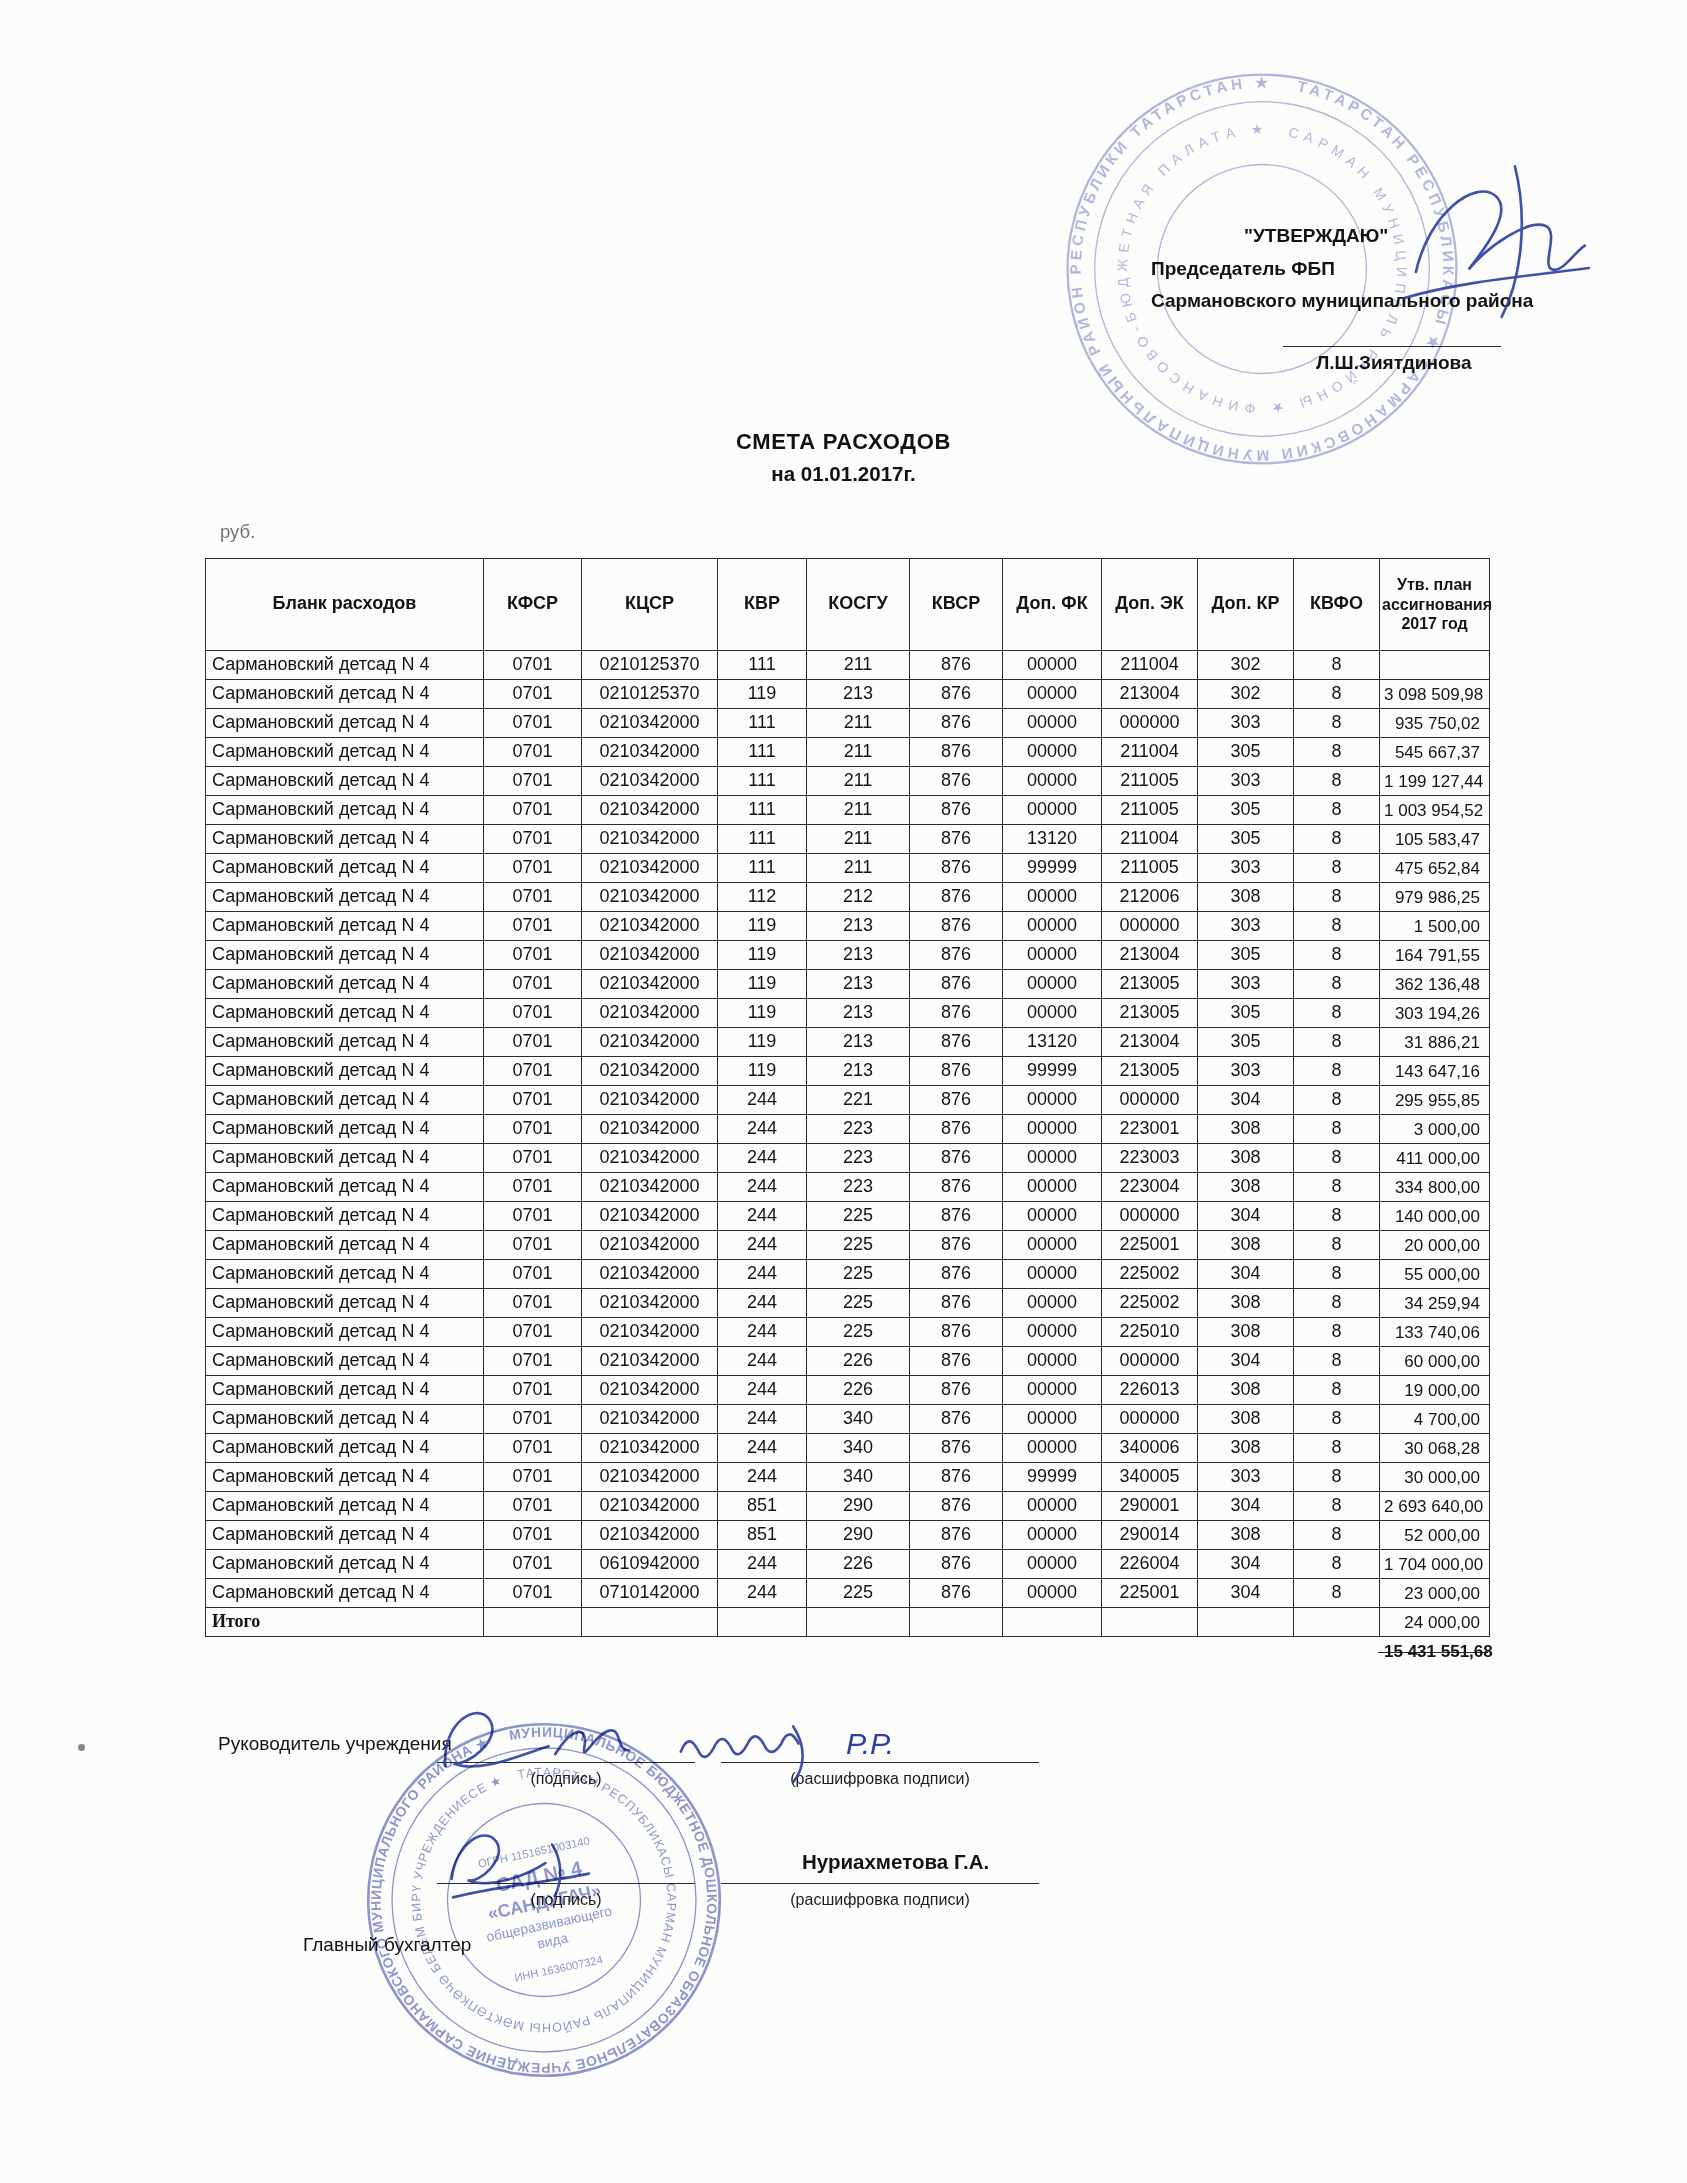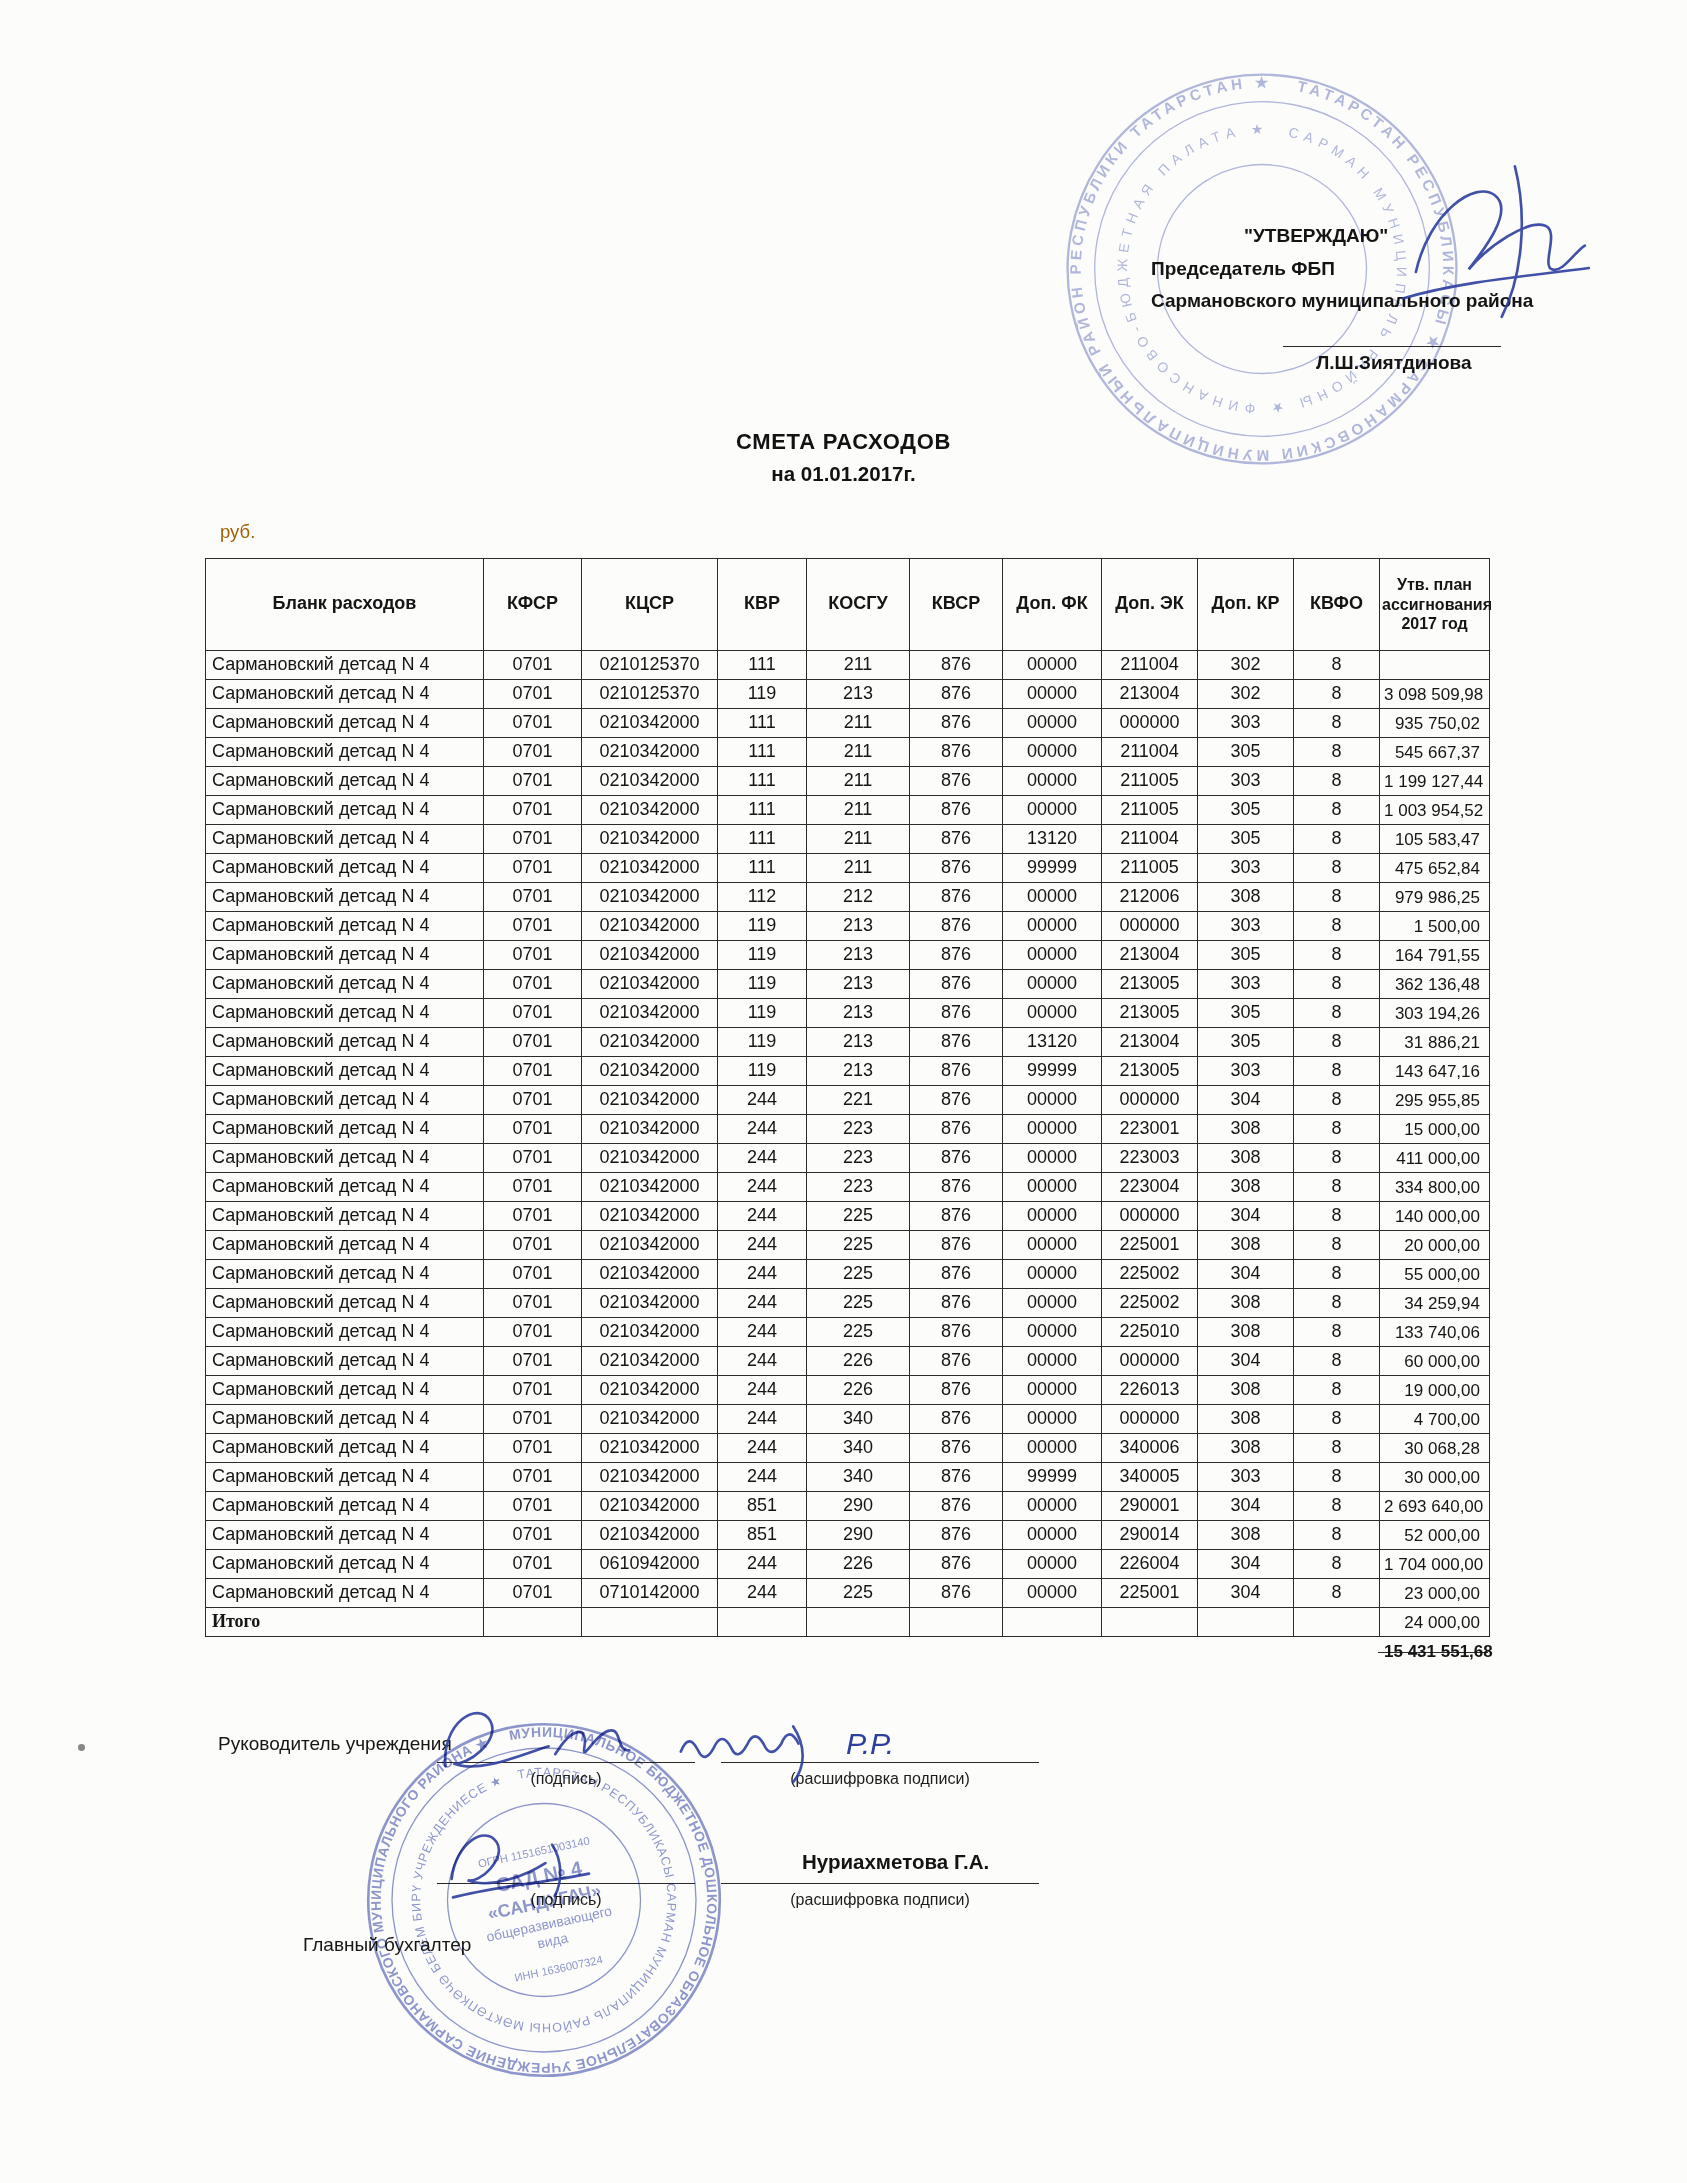--- a/index.html
+++ b/index.html
@@ -21,21 +21,21 @@
     display:block; width:218px; margin:28px 0 0 132px;
     border-bottom:1.3px solid #2a2a2a; height:1.3px;
   }
   .approval .appr-name { padding-left:165px; font-weight:bold; }
 
   
   .doc-title { position:absolute; left:0; top:429px; width:1687px; text-align:center; color:#121212; }
   .doc-title .t1 { font-size:22px; font-weight:bold; letter-spacing:0.7px; }
   .doc-title .t2 { font-size:20.5px; font-weight:bold; margin-top:6.6px; }
 
-  .rub-label { position:absolute; left:220px; top:521px; font-size:18.5px; color:#a16207; }
+  .rub-label { position:absolute; left:220px; top:521px; font-size:18.5px; color:#737373; }
 
   
   .expense-table {
     position:absolute; left:205px; top:558px; width:1283px;
     border-collapse:collapse; table-layout:fixed;
   }
   .expense-table th, .expense-table td {
     border:1.3px solid #2b2b2b; font-size:18px; color:#151515;
     padding:0.7px 4px; overflow:visible;
   }
@@ -370,21 +370,21 @@
           <td class="c0">Сармановский детсад N 4</td>
           <td class="c1">0701</td>
           <td class="c2">0210342000</td>
           <td class="c3">244</td>
           <td class="c4">221</td>
           <td class="c5">876</td>
           <td class="c6">00000</td>
           <td class="c7">000000</td>
           <td class="c8">304</td>
           <td class="c9">8</td>
-          <td class="c10"><span class="amt">15 000,00</span></td>
+          <td class="c10"><span class="amt">3 000,00</span></td>
         </tr>
         <tr>
           <td class="c0">Сармановский детсад N 4</td>
           <td class="c1">0701</td>
           <td class="c2">0210342000</td>
           <td class="c3">244</td>
           <td class="c4">223</td>
           <td class="c5">876</td>
           <td class="c6">00000</td>
           <td class="c7">223001</td>

